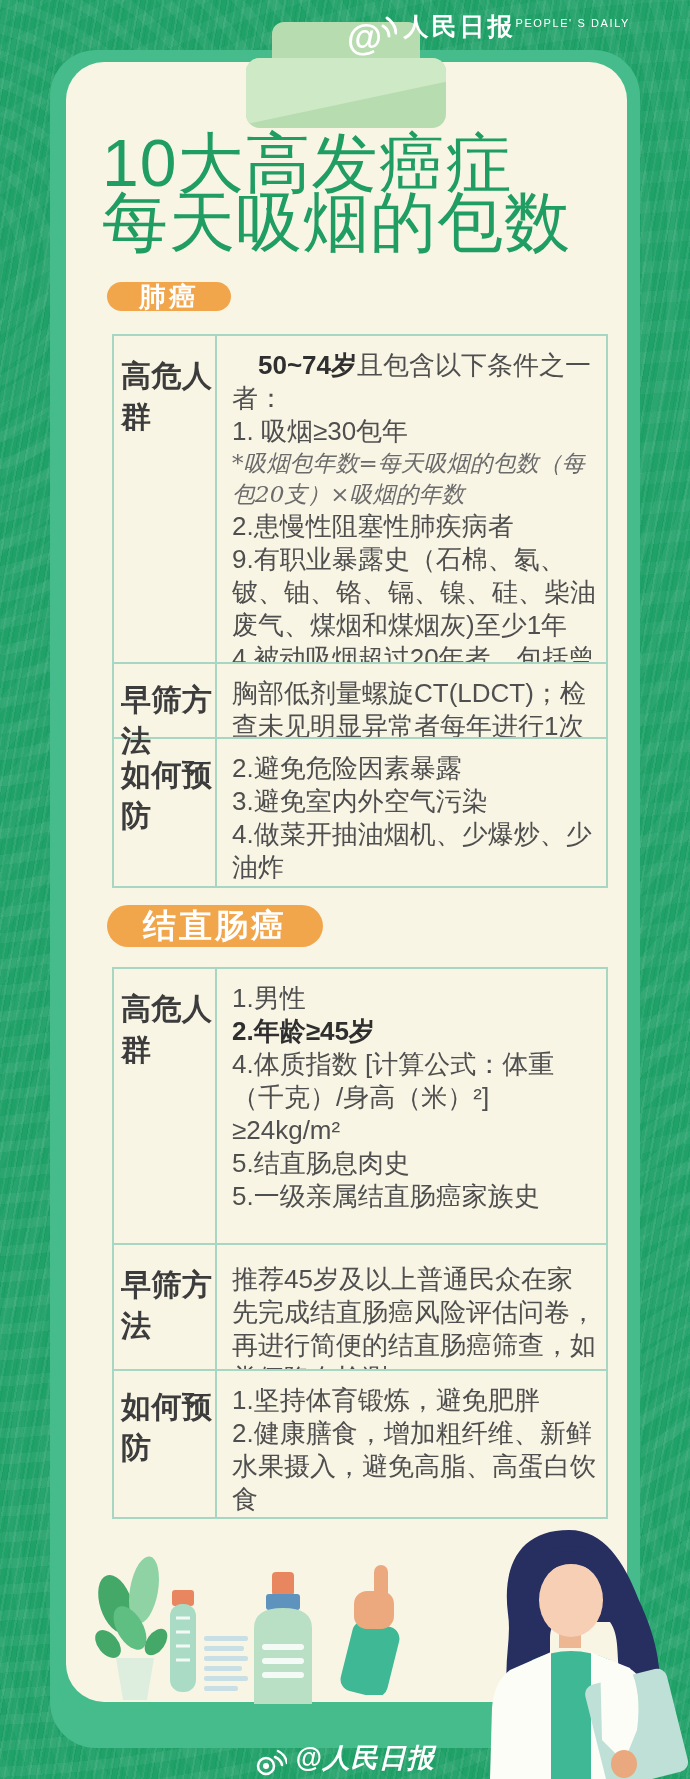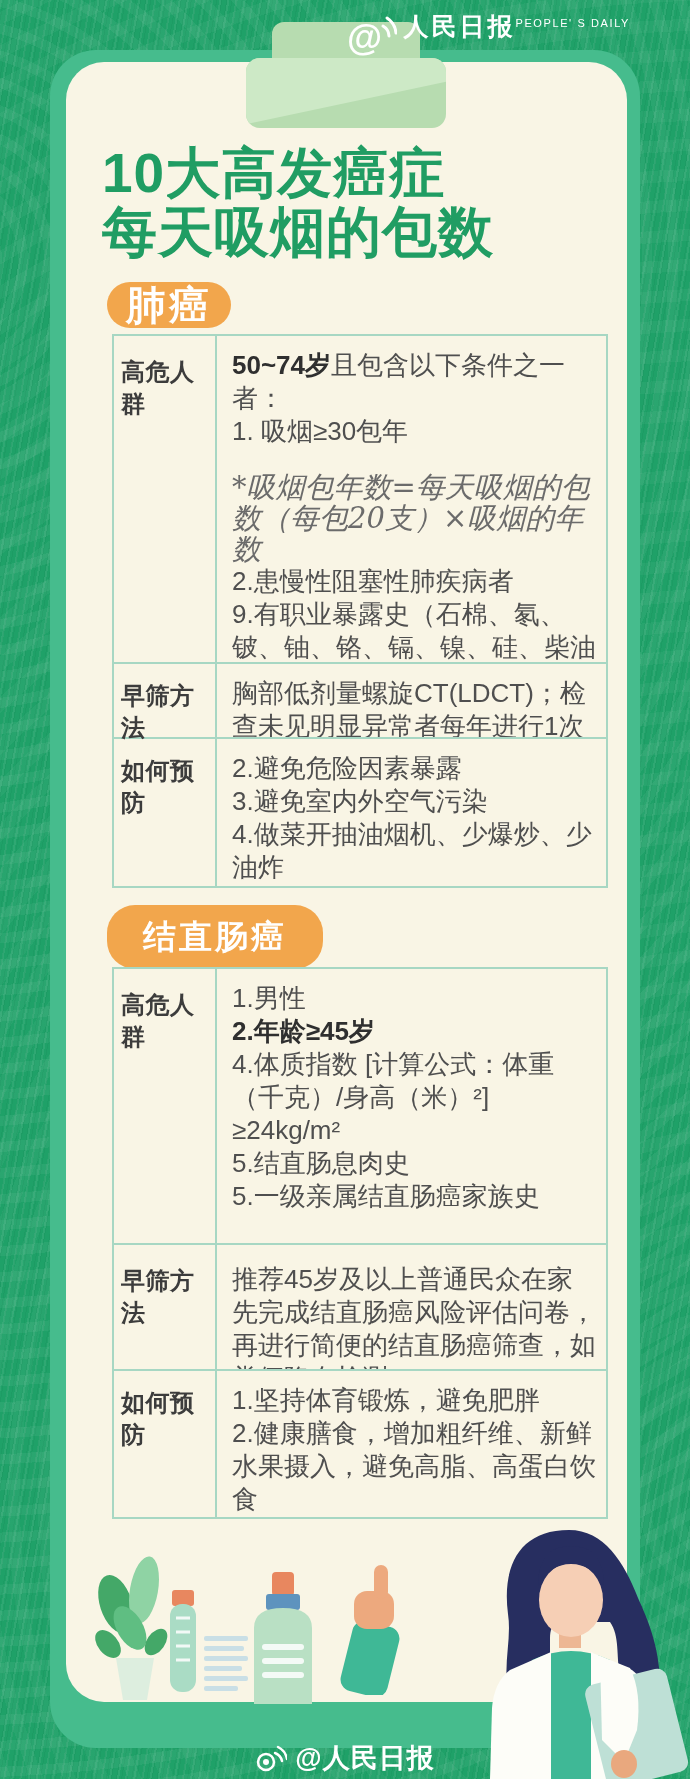--- a/index.html
+++ b/index.html
@@ -30,56 +30,56 @@
     background:var(--clip-green,#B7DCB0);border-radius:14px;overflow:hidden;
   }
   .clip-shine{
     position:absolute;left:-10px;top:-28px;width:240px;height:70px;
     background:var(--clip-shine,#CDE9C6);transform:rotate(-12deg);
   }
   .logo{position:absolute;right:60px;top:14px;display:flex;align-items:flex-start;gap:6px;color:#fff;}
   .logo-text{display:flex;flex-direction:row;line-height:1;}
   .logo-cn{font-size:25px;font-weight:bold;letter-spacing:3px;}
   .logo-en{font-size:11px;letter-spacing:1.6px;margin-top:4px;}
-  .title{position:absolute;left:102px;top:144px;color:var(--title-green,#209D63);
-    font-size:55px;font-weight:700;line-height:59px;letter-spacing:1px;}
+  .title{position:absolute;left:102px;top:134px;color:var(--title-green,#209D63);
+    font-size:66px;font-weight:400;line-height:59px;letter-spacing:1px;}
   .badge{
     position:absolute;background:var(--badge-orange,#F2A64C);color:#fff;
     font-weight:900;display:flex;align-items:center;justify-content:center;
     border-radius:28px;letter-spacing:3px;
   }
-  .badge-lung{left:107px;top:282px;width:124px;height:46px;font-size:40px;}
-  .badge-colorectal{left:107px;top:905px;width:216px;height:64px;font-size:33px;}
+  .badge-lung{left:107px;top:282px;width:124px;height:29px;font-size:27px;}
+  .badge-colorectal{left:107px;top:905px;width:216px;height:42px;font-size:33px;}
   .table{
     position:absolute;left:112px;width:492px;
     border:2px solid var(--table-border,#A7D7C3);background:transparent;
   }
   .table-lung{top:334px;}
   .table-colorectal{top:967px;}
   .row{display:flex;}
   .row + .row{border-top:2px solid var(--table-border,#A7D7C3);}
   .cell-label{
     width:103px;flex:0 0 103px;border-right:2px solid var(--table-border,#A7D7C3);
     padding:20px 0 12px 7px;box-sizing:border-box;
-    font-size:24px;font-weight:bold;color:#3C3C3C;letter-spacing:0.5px;
+    font-size:30px;font-weight:bold;color:#3C3C3C;letter-spacing:0.5px;
   }
   .cell-content{
     flex:1;padding:13px 8px 0 15px;box-sizing:border-box;overflow:hidden;
     font-size:26px;color:#4F4F4F;line-height:33px;
   }
   .line{margin:0;}
-  .emph{font-weight:bold;color:#2f2f2f;}
+  .emph{font-weight:bold;color:#2f2f2f;margin-left:26px;}
   .b{font-weight:bold;color:#2f2f2f;}
   .note{
     font-family:"DejaVu Serif","Liberation Serif",serif;font-style:italic;
-    font-size:29px;color:#6b6b6b;line-height:31px;margin-top:24px;
+    font-size:23px;color:#6b6b6b;line-height:31px;
   }
   .footer{
     position:absolute;left:0;right:0;top:1740px;display:flex;justify-content:center;
-    align-items:center;gap:8px;color:#fff;font-size:27px;font-weight:bold;letter-spacing:1px;
+    align-items:flex-end;gap:8px;color:#fff;font-size:27px;font-weight:bold;letter-spacing:1px;font-style:italic;
   }
   .illus{position:absolute;}
   .props-svg{left:86px;top:1552px;}
   .hand-svg{left:330px;top:1565px;}
   .doctor-svg{left:452px;top:1528px;}
 </style>
 </head>
 <body>
 
 <div class="stage">

